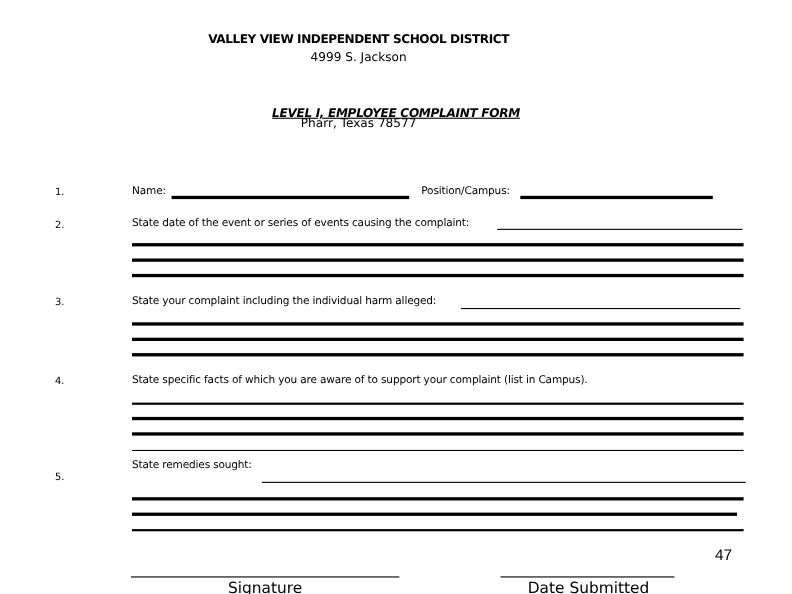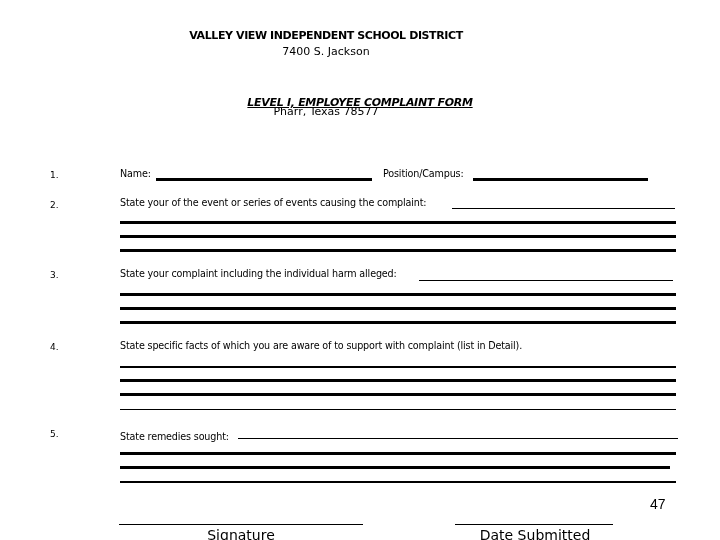--- a/index.html
+++ b/index.html
@@ -24,57 +24,57 @@
     .line { position: absolute; background: #000; }
     .thin { height: 1px; }
     .thick { height: 3px; }
     .pagenum { left: 650px; top: 496px; font-size: 14px; font-family: "Liberation Sans", sans-serif; }
     .sig-label { font-size: 14px; text-align: center; }
   </style>
 </head>
 <body>
 
 <div class="abs hdr hdr-bold" style="top:29px;">VALLEY VIEW INDEPENDENT SCHOOL DISTRICT</div>
-<div class="abs hdr" style="top:45px;">7400 S. Jackson</div>
+<div class="abs hdr" style="top:45px;">4999 S. Jackson</div>
 <div class="abs hdr" style="top:62px;margin-top:43px;">Pharr, Texas 78577</div>
 
 <div class="abs form-title" style="top:96px;font-style:italic;">LEVEL I, EMPLOYEE COMPLAINT FORM</div>
 
 <div class="abs intro" style="top:124px;">
 </div>
 
 <div class="abs num" style="top:170px;">1.</div>
 <div class="abs q" style="top:168px;">Name:</div>
 <div class="line thick" style="left:156px; top:178px; width:216px;"></div>
 <div class="abs q" style="left:383px; top:168px;">Position/Campus:</div>
 <div class="line thick" style="left:473px; top:178px; width:175px;"></div>
 
 <div class="abs num" style="top:200px;">2.</div>
-<div class="abs q" style="top:197px;">State your of the event or series of events causing the complaint:</div>
+<div class="abs q" style="top:197px;">State date of the event or series of events causing the complaint:</div>
 <div class="line thin" style="left:452px; top:208px; width:223px;"></div>
 <div class="line thick" style="left:120px; top:221px; width:556px;"></div>
 <div class="line thick" style="left:120px; top:235px; width:556px;"></div>
 <div class="line thick" style="left:120px; top:249px; width:556px;"></div>
 
 <div class="abs num" style="top:270px;">3.</div>
 <div class="abs q" style="top:268px;">State your complaint including the individual harm alleged:</div>
 <div class="line thin" style="left:419px; top:280px; width:254px;"></div>
 <div class="line thick" style="left:120px; top:293px; width:556px;"></div>
 <div class="line thick" style="left:120px; top:307px; width:556px;"></div>
 <div class="line thick" style="left:120px; top:321px; width:556px;"></div>
 
 <div class="abs num" style="top:342px;">4.</div>
-<div class="abs q" style="top:340px;">State specific facts of which you are aware of to support with complaint (list in Detail).</div>
+<div class="abs q" style="top:340px;">State specific facts of which you are aware of to support your complaint (list in Campus).</div>
 <div class="line thin" style="left:120px; top:366px; width:556px; height:2px;"></div>
 <div class="line thick" style="left:120px; top:379px; width:556px;"></div>
 <div class="line thick" style="left:120px; top:393px; width:556px;"></div>
 <div class="line thin" style="left:120px; top:409px; width:556px;"></div>
 
 <div class="abs num" style="top:429px;">5.</div>
-<div class="abs q" style="top:431px;">State remedies sought:</div>
+<div class="abs q" style="top:417px;">State remedies sought:</div>
 <div class="line thin" style="left:238px; top:438px; width:440px;"></div>
 <div class="line thick" style="left:120px; top:452px; width:556px;"></div>
 <div class="line thick" style="left:120px; top:466px; width:550px;"></div>
 <div class="line thin" style="left:120px; top:481px; width:556px; height:2px;"></div>
 
 <div class="abs pagenum">47</div>
 
 <div class="line thin" style="left:119px; top:524px; width:244px;"></div>
 <div class="abs sig-label" style="left:119px; width:244px; top:527px;">Signature</div>
 

